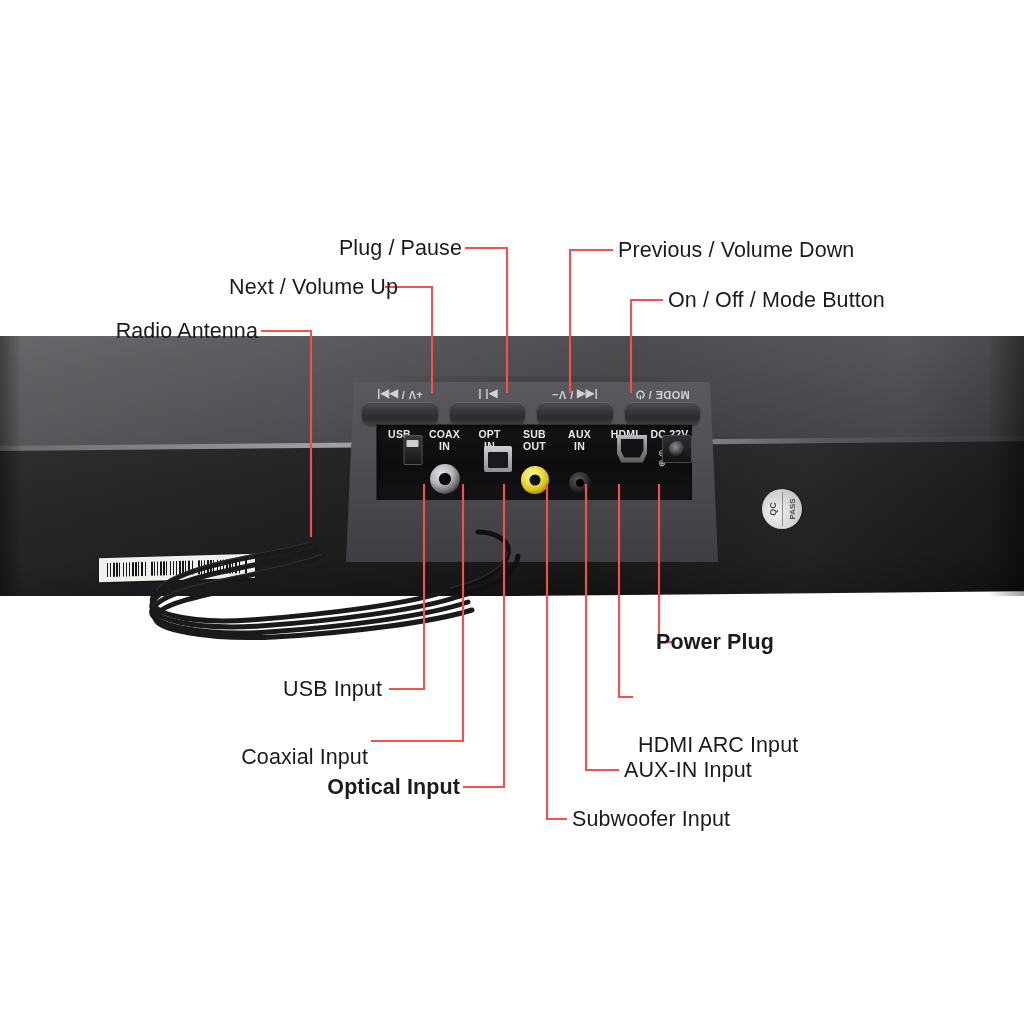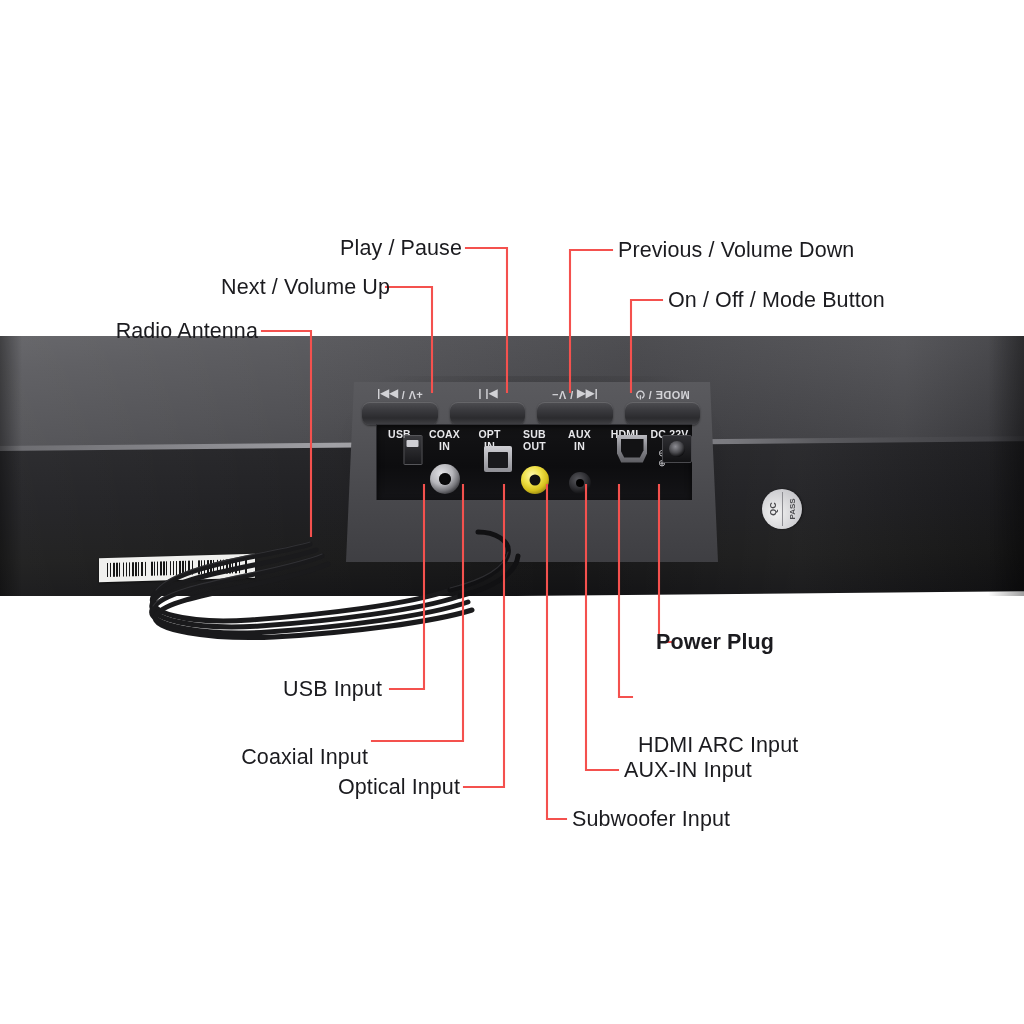--- a/index.html
+++ b/index.html
@@ -330,26 +330,26 @@
 
       <path d="M618 770 H 586 V 485"></path>
 
       <path d="M632 697 H 619 V 485"></path>
 
       <path d="M673 642 H 659 V 485"></path>
     </g>
   </svg>
 
   <div class="anno r" style="left:0;   top:321px;  width:258px;padding-left:6px;">Radio Antenna</div>
-  <div class="anno r" style="left:8px;   top:277px;  width:382px;">Next / Volume Up</div>
-  <div class="anno r" style="left:0;   top:238px;  width:462px;">Play / Pause</div>
+  <div class="anno r" style="left:16px;   top:277px;  width:382px;">Next / Volume Up</div>
+  <div class="anno r" style="left:0;   top:238px;  width:462px;">Plug / Pause</div>
   <div class="anno" style="left:618px; top:240px;">Previous / Volume Down</div>
   <div class="anno" style="left:668px; top:290px;">On / Off / Mode Button</div>
 
   <div class="anno r" style="left:0;   top:679px;  width:382px;">USB Input</div>
   <div class="anno r" style="left:0;   top:747px;  width:368px;">Coaxial Input</div>
-  <div class="anno r" style="left:0;   top:777px;  width:460px;">Optical Input</div>
+  <div class="anno r" style="left:0;   top:777px;  width:460px;font-weight:bold;">Optical Input</div>
   <div class="anno" style="left:572px; top:809px;">Subwoofer Input</div>
   <div class="anno" style="left:624px; top:760px;">AUX-IN Input</div>
   <div class="anno" style="left:638px; top:687px;margin-top:48px;">HDMI ARC Input</div>
   <div class="anno" style="left:656px; top:632px;font-weight:bold;">Power Plug</div>
 
 </div>
 
 </body></html>

